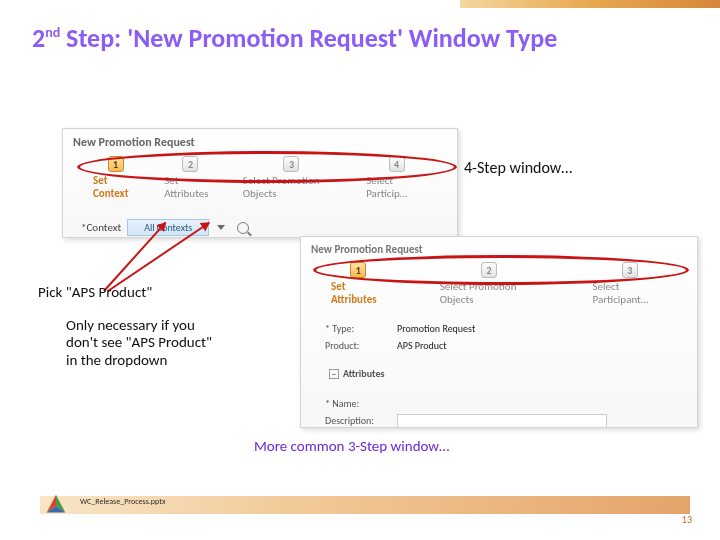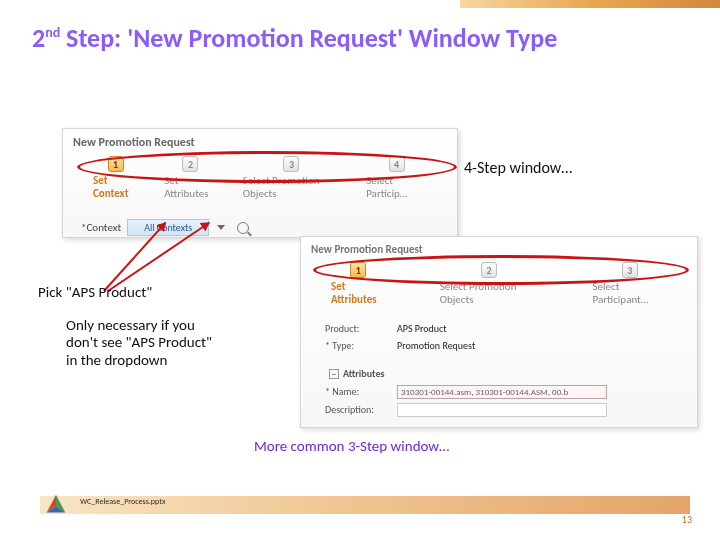--- a/index.html
+++ b/index.html
@@ -249,34 +249,33 @@
       <span class="step-lbl">Select Promotion Objects</span>
     </div>
     <div class="step-col">
       <span class="step-badge grey">3</span>
       <span class="step-lbl">Select Participant…</span>
     </div>
   </div>
   <div class="ellipse-red"></div>
   <div class="shot2-body">
     <div class="shot2-row">
+      <span class="lbl">* Type:</span>
+      <span class="val">Promotion Request</span>
+    </div>
+    <div class="shot2-row">
       <span class="lbl">Product:</span>
       <span class="val">APS Product</span>
-    </div>
-    <div class="shot2-row">
-      <span class="lbl">* Type:</span>
-      <span class="val">Promotion Request</span>
     </div>
     <div class="attr-hdr">
       <span class="minus-box">−</span>
       <span>Attributes</span>
     </div>
-    <div class="shot2-row" style="margin-top:0;">
+    <div class="shot2-row" style="margin-top:12px;">
       <span class="lbl">* Name:</span>
-      <div class="name-input"><span>310301-00144.asm, 310301-00144.ASM, 00.b</span></div>
     </div>
     <div class="shot2-row">
       <span class="lbl">Description:</span>
       <div class="desc-input"></div>
     </div>
   </div>
 </div>
 
 <div class="footer-bar">
   <span class="footer-text">WC_Release_Process.pptx</span>

